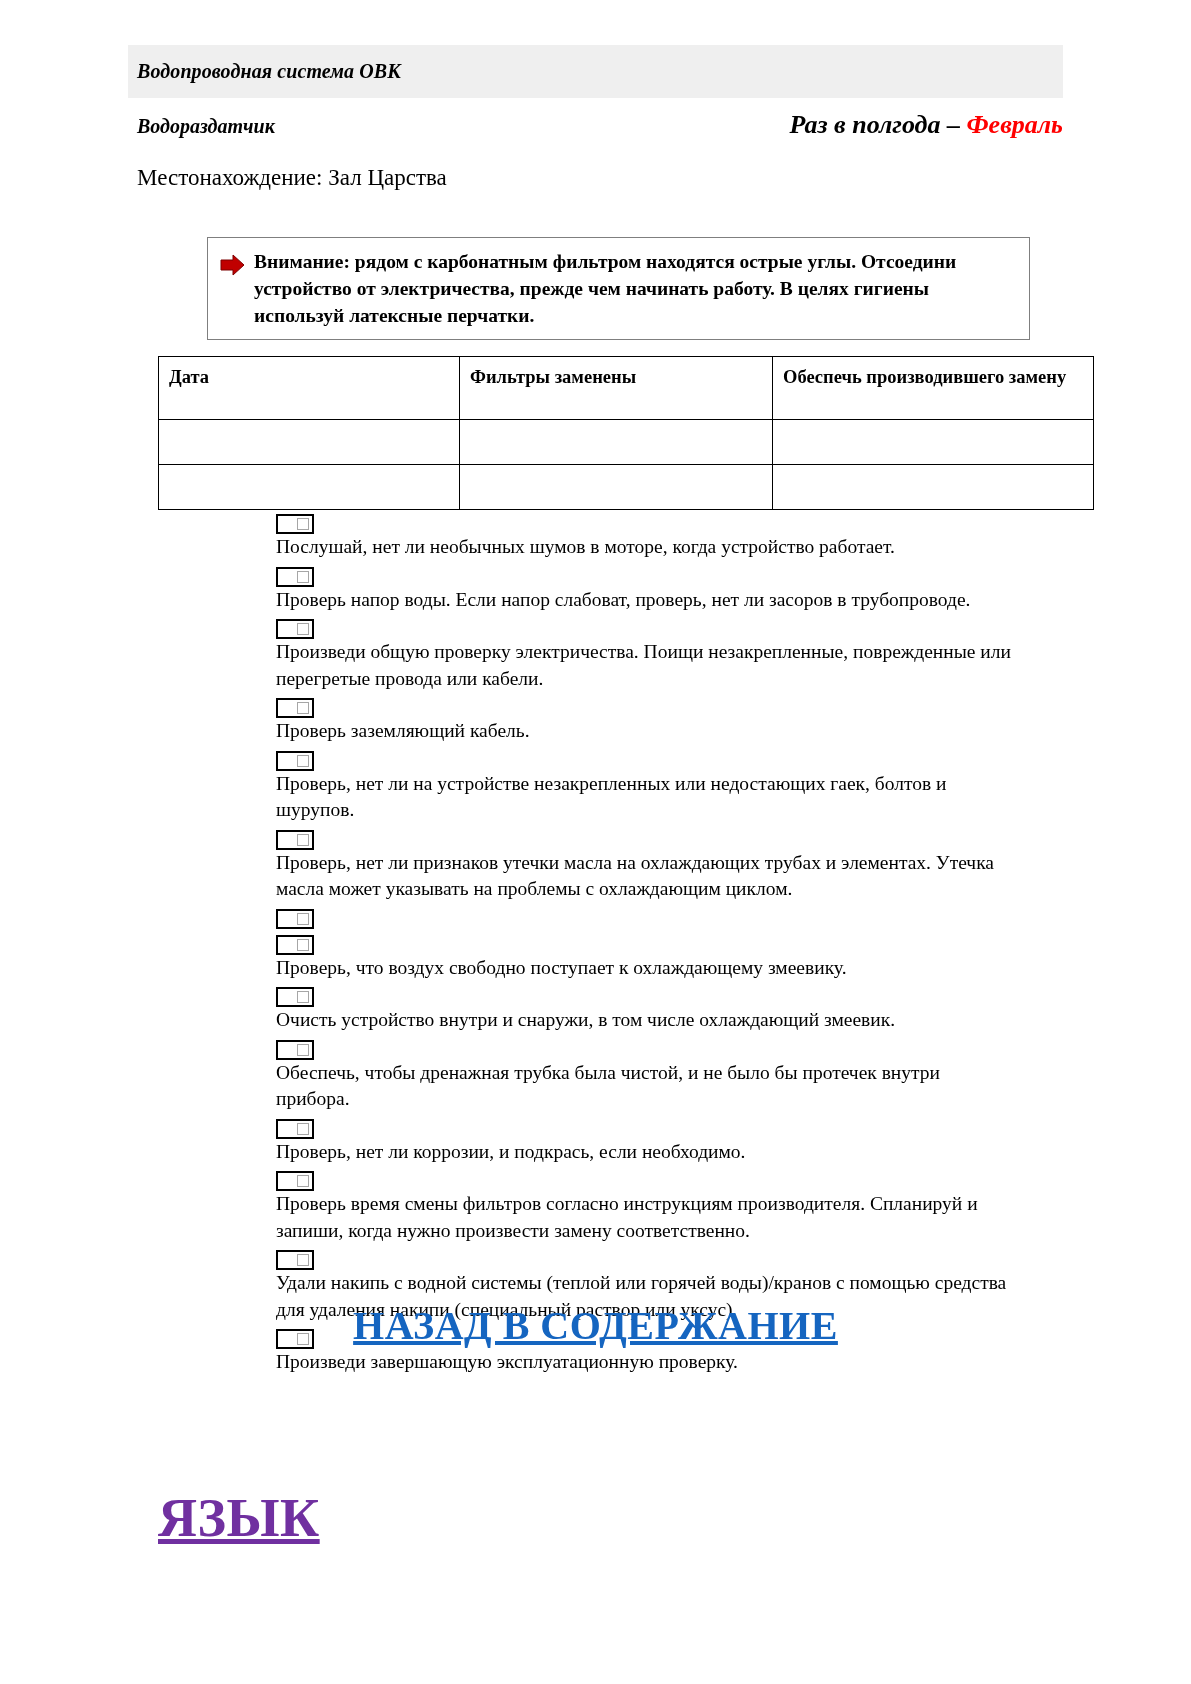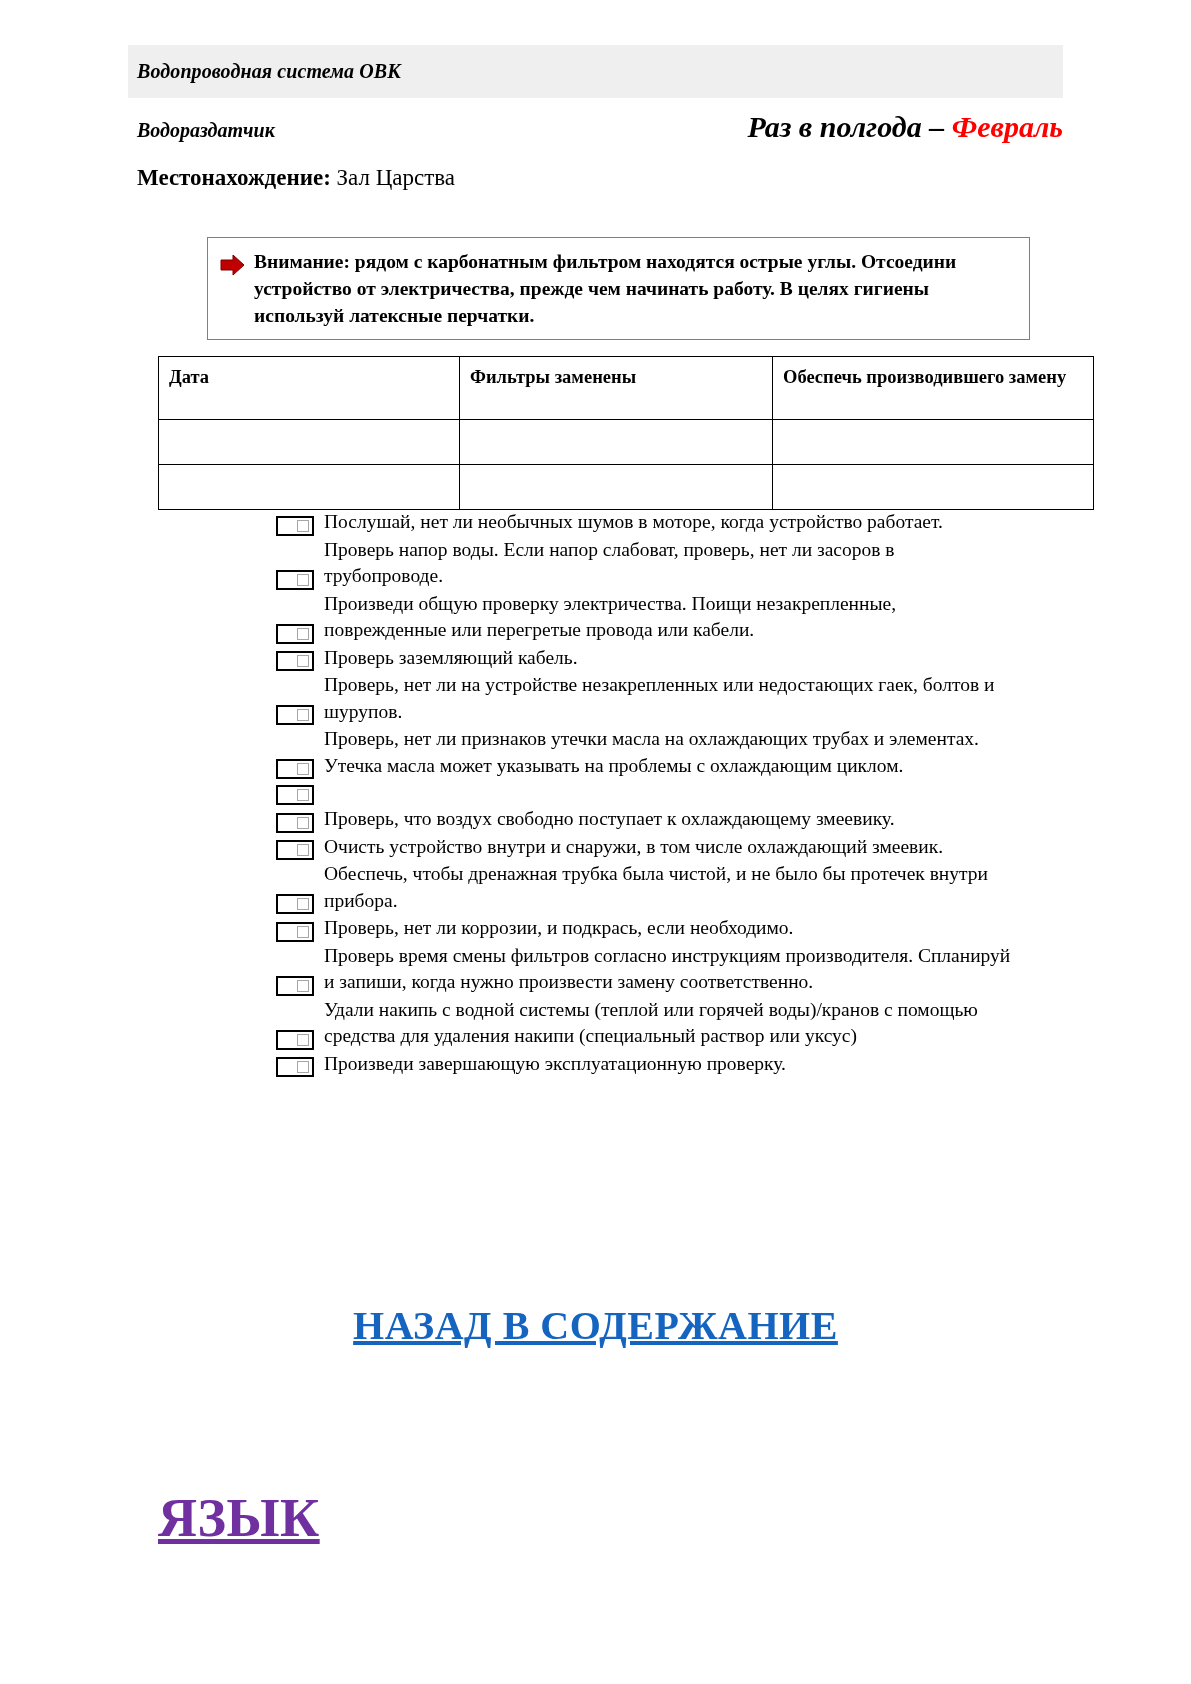--- a/index.html
+++ b/index.html
@@ -55,37 +55,37 @@
   }
   .subheader-left {
     font-style: italic;
     font-weight: bold;
     font-size: 20px;
     padding-left: 9px;
   }
   .subheader-right {
     font-style: italic;
     font-weight: bold;
-    font-size: 30px;
+    font-size: 26px;
     white-space: nowrap;
   }
   .subheader-right .freq { color: #000000; }
   .subheader-right .dash { color: #000000; }
   .subheader-right .month { color: #FF0000; }
 
   
   .location {
     position: absolute;
     left: 137px;
     top: 165px;
     font-size: 23px;
     white-space: nowrap;
   }
   .location .label {
-    font-weight: bold;
+    font-weight: normal;
   }
   .location .value {
     font-weight: normal;
   }
 
   
   .warning-box {
     position: absolute;
     left: 207px;
     top: 237px;
@@ -144,22 +144,23 @@
 
   
   .checklist {
     position: absolute;
     left: 276px;
     top: 509px;
     width: 742px;
   }
   .check-item {
     display: flex;
-    align-items: flex-end;
+    align-items: flex-start;
     margin-bottom: 1px;
+    flex-direction: column;
   }
   .checkbox {
     flex: 0 0 auto;
     width: 38px;
     height: 20px;
     border: 2px solid #000000;
     box-sizing: border-box;
     margin-top: 5px;
     margin-right: 10px;
     background: #ffffff;

